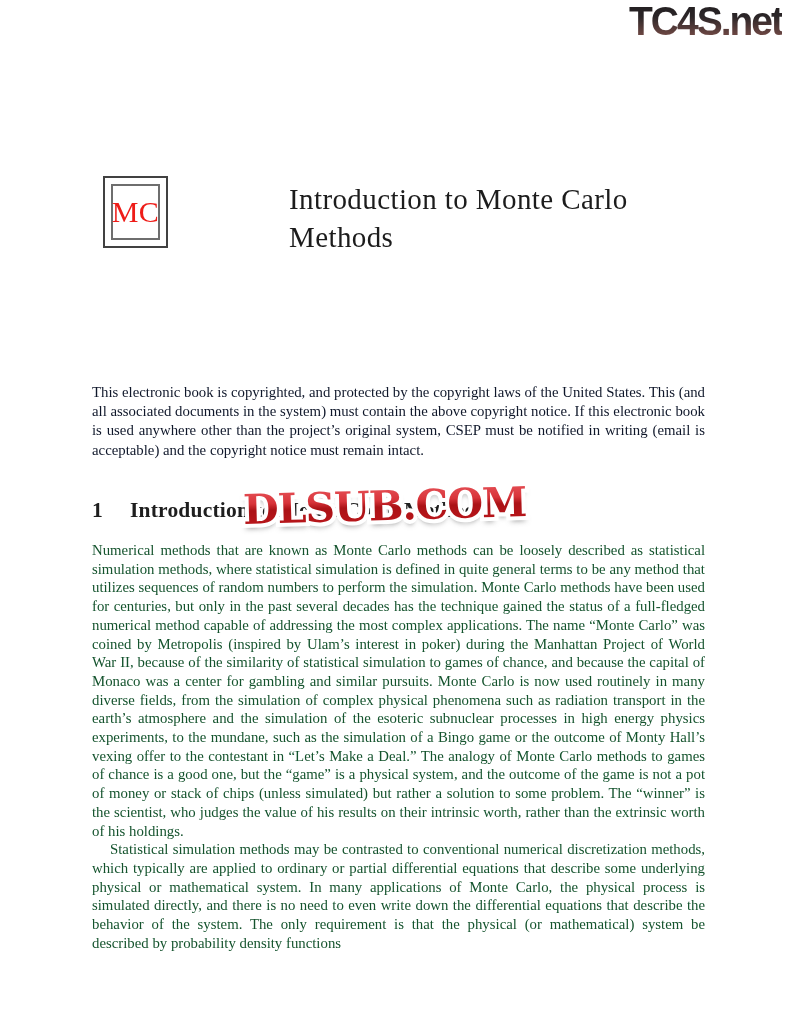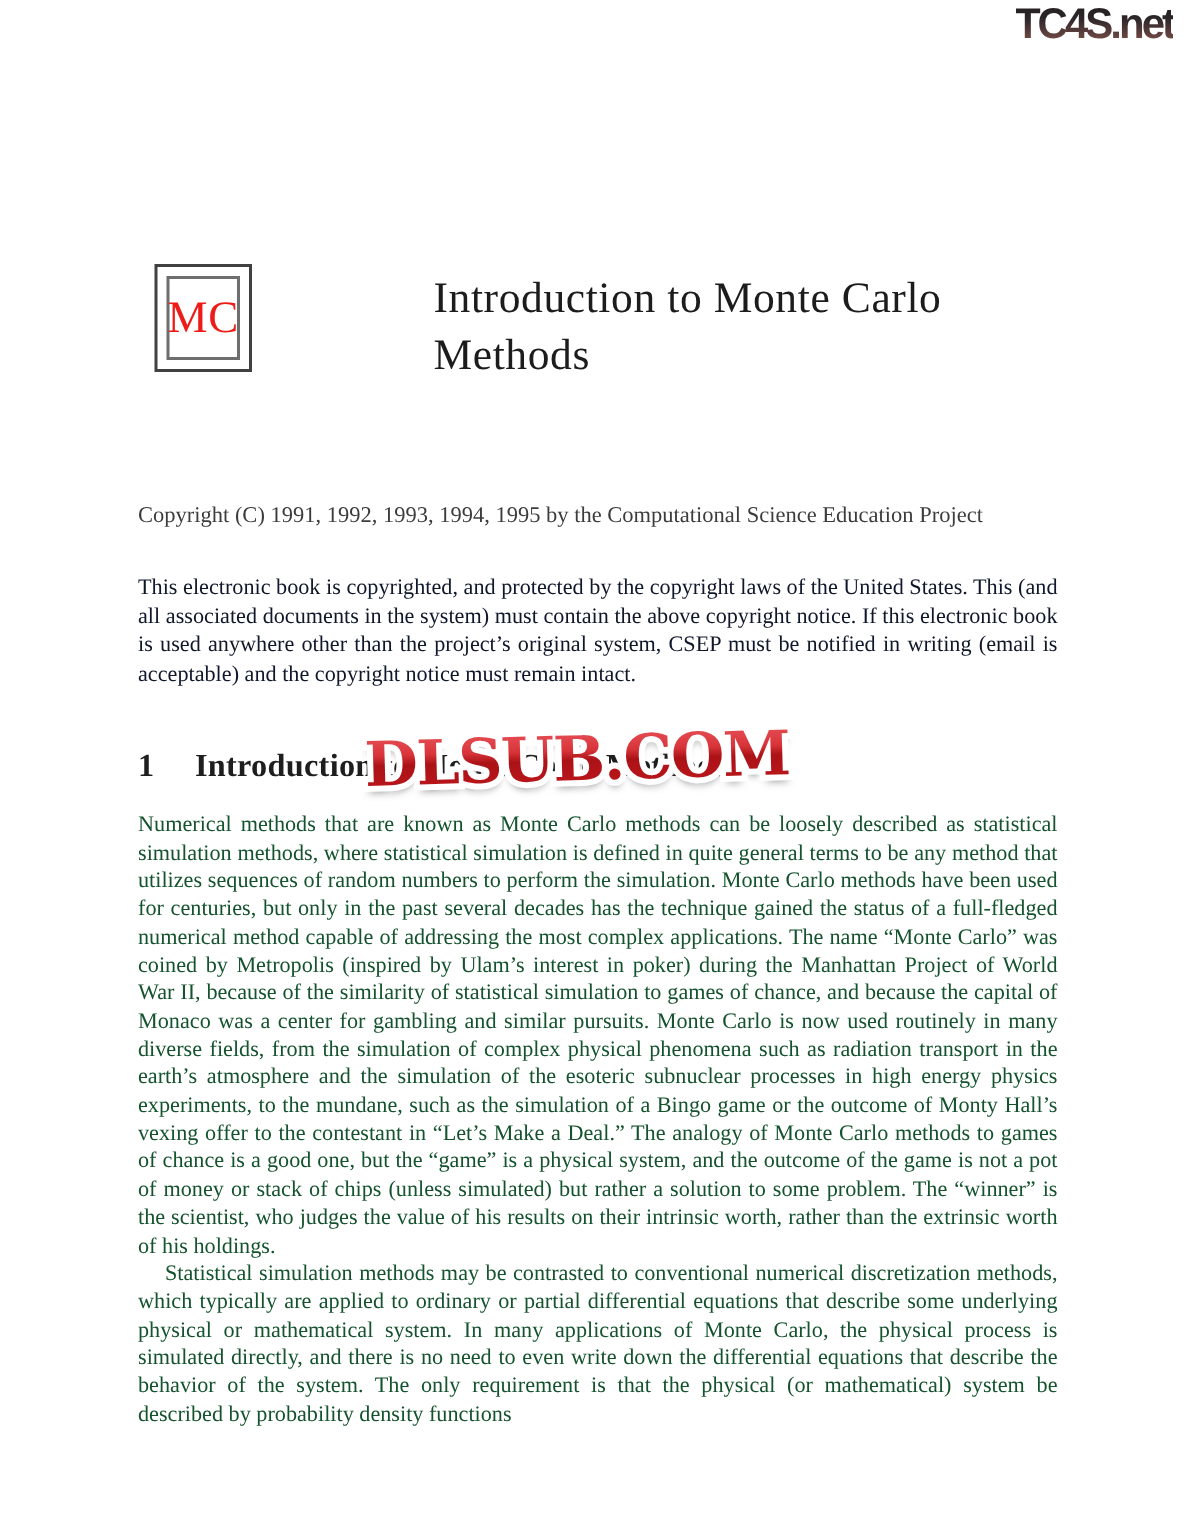--- a/index.html
+++ b/index.html
@@ -9,21 +9,21 @@
     position:relative;
     overflow:hidden;
     font-family:"Liberation Serif", serif;
   }
   .page { position:absolute; inset:0; background:#ffffff; }
 
   
   .wm-top {
     position:absolute; top:0px; right:9px; z-index:6;
     font-family:"Liberation Sans", sans-serif;
-    font-weight:bold; font-size:28px; letter-spacing:-2px;
+    font-weight:bold; font-size:39px; letter-spacing:-2px;
     white-space:nowrap;
     color:#3a2f2e;
     transform:scaleY(1.02);
   }
   @supports ((-webkit-background-clip:text) or (background-clip:text)) {
     .wm-top {
       background:linear-gradient(180deg,#201c1e 0%,#2b2628 38%,#6b4642 78%,#9c6a60 100%);
       -webkit-background-clip:text; background-clip:text;
       color:transparent;
     }
@@ -140,21 +140,20 @@
   <div class="wm-top">TC4S.net</div>
 
   <div class="mc-outer">
     <div class="mc-inner">
       <span class="mc-text">MC</span>
     </div>
   </div>
 
   <div class="doc-title">Introduction to Monte Carlo Methods</div>
 
-  <div class="copyright-line">Copyright (C) 1991, 1992, 1993, 1994, 1995 by the Computational Science Education Project</div>
 
   <div class="copyright-notice">This electronic book is copyrighted, and protected by the copyright laws of the United States. This (and all associated documents in the system) must contain the above copyright notice. If this electronic book is used anywhere other than the project’s original system, CSEP must be notified in writing (email is acceptable) and the copyright notice must remain intact.</div>
 
   <div class="section-heading">
     <span class="section-number">1</span>
     <span class="section-title">Introduction to Monte Carlo Methods</span>
   </div>
 
   <div class="wm-layered wm-dlsub">
     <span class="wm-outline">DLSUB.COM</span>

